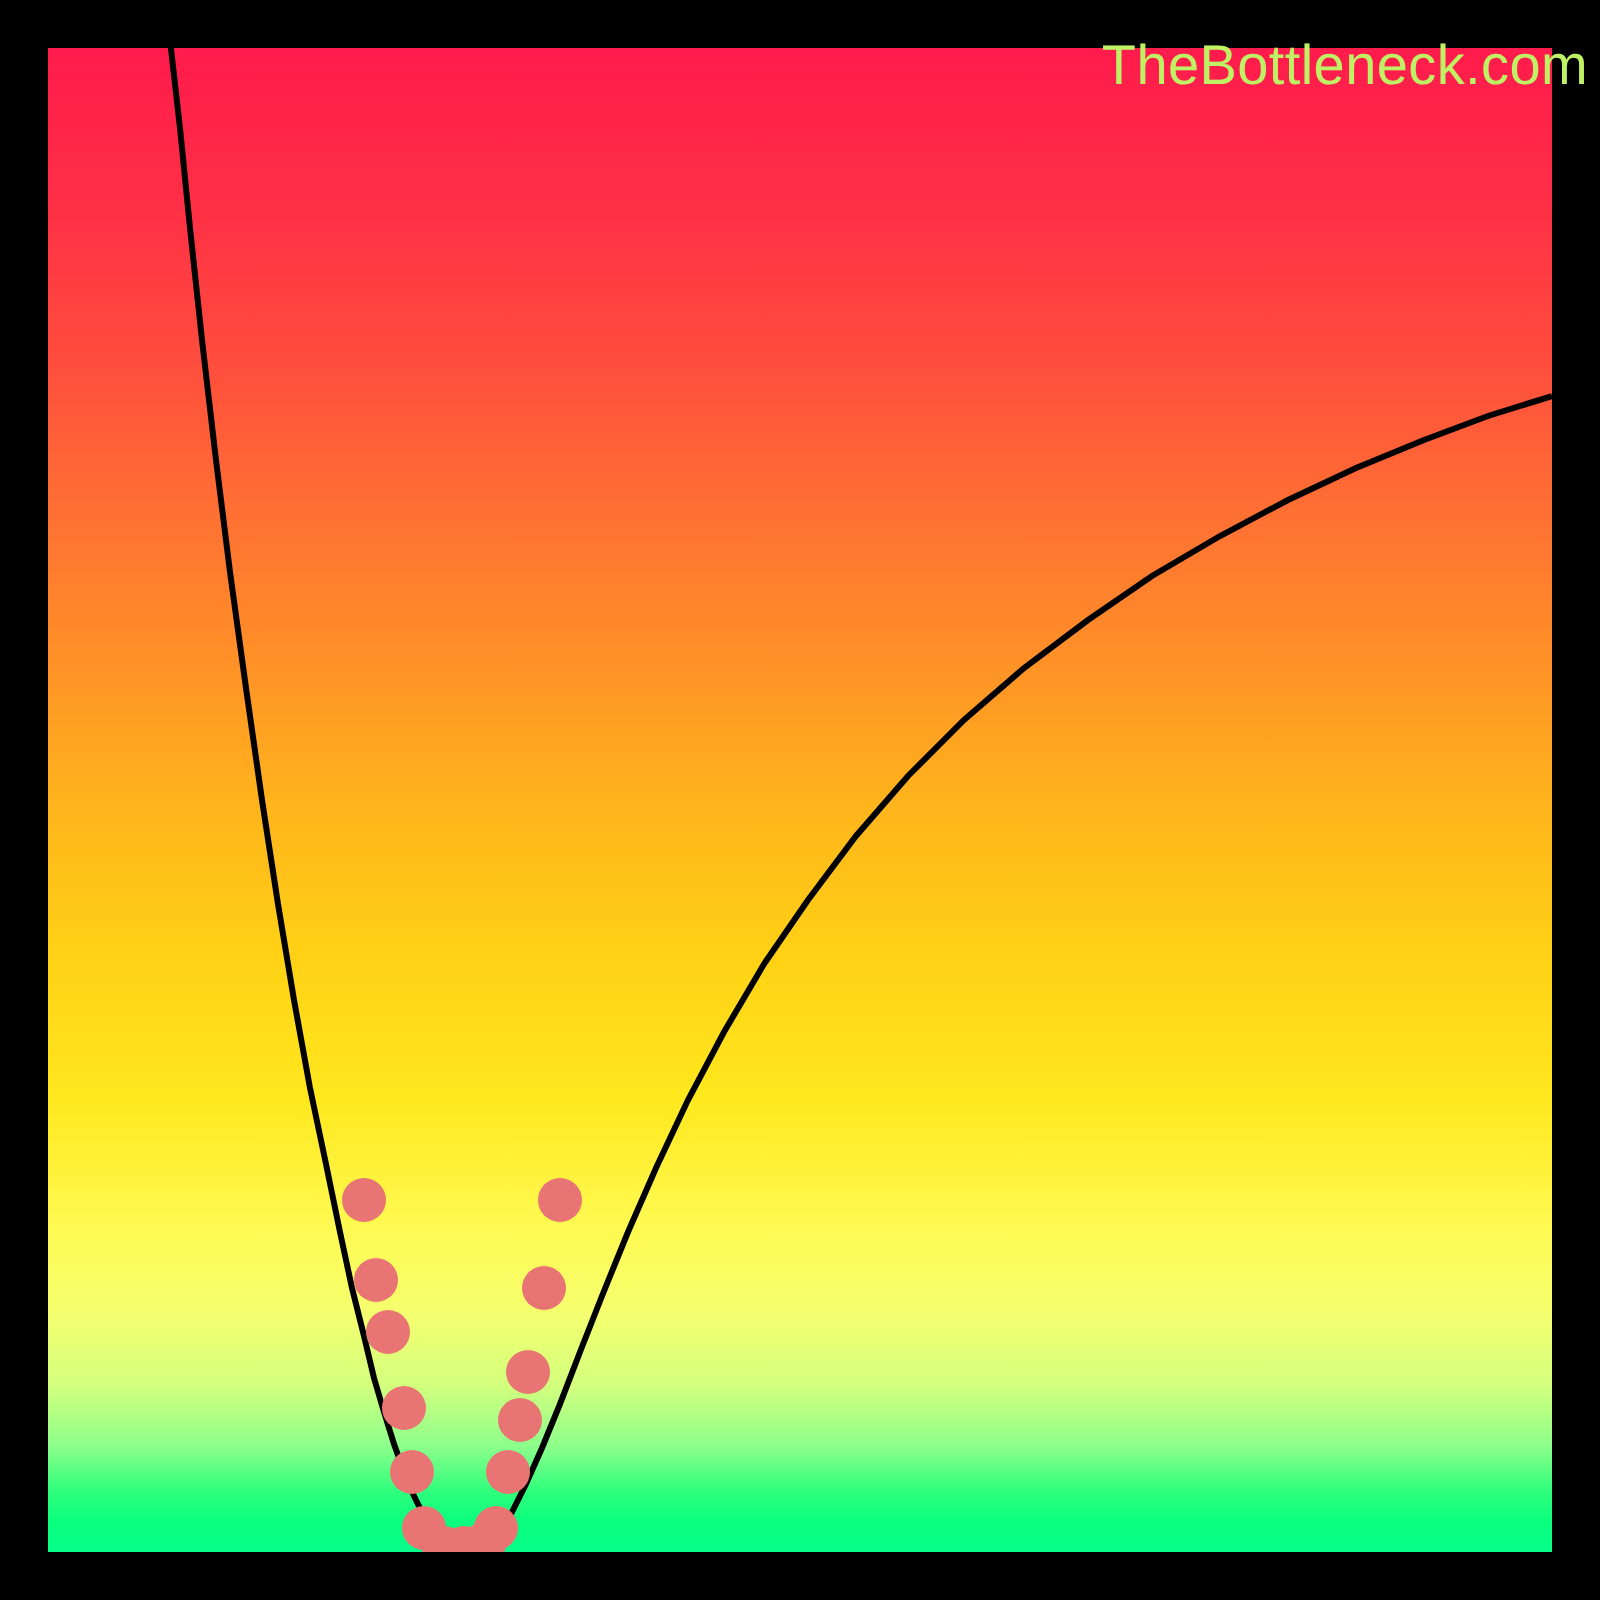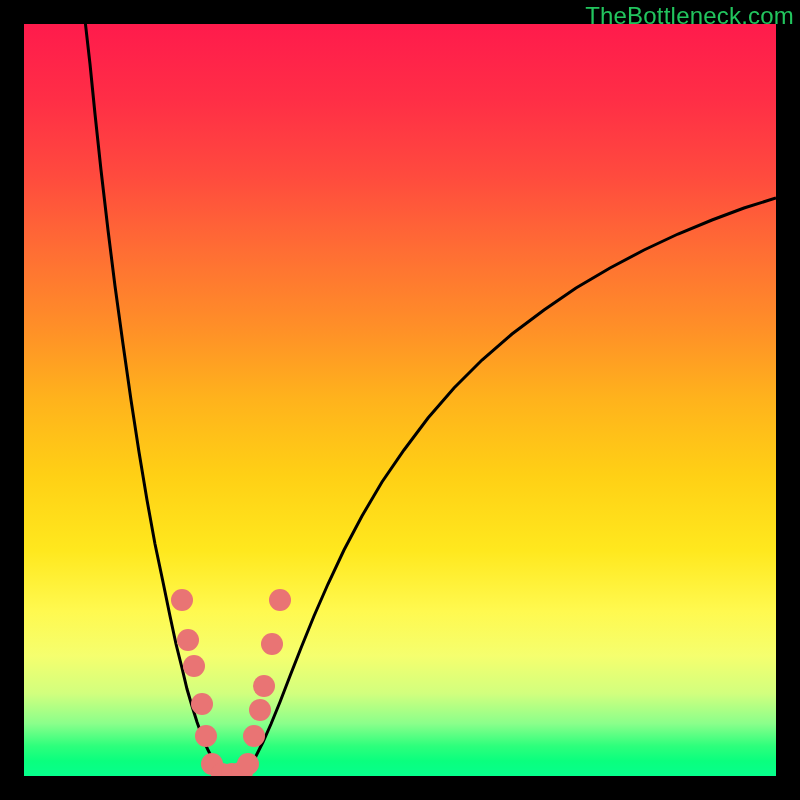--- a/index.html
+++ b/index.html
@@ -1,21 +1,21 @@
 <!DOCTYPE html>
 <html><head>
 <meta charset="utf-8">
 <style>
   html,body{margin:0;padding:0;width:800px;height:800px;background:#000;overflow:hidden;font-family:Arial,Helvetica,sans-serif}
   .frame{position:absolute;left:24px;top:24px;width:752px;height:752px;background:linear-gradient(to bottom,
     #ff1b4c 0%, #ff2e46 10%, #ff4a3e 20%, #ff6d34 30%, #ff8e28 40%, #ffb31c 50%,
     #ffd015 60%, #ffe81e 70%, #fff94f 78%, #f5ff6e 84%, #d2ff7e 89%, #8bff8b 93%,
     #2eff7c 96%, #0aff7e 98%, #06ff8c 100%)}
   .overlay{position:absolute;left:24px;top:24px;width:752px;height:752px}
-  .watermark{position:absolute;right:6px;top:2px;color:#22c55e;font-size:24px;font-weight:400;letter-spacing:.2px}
+  .watermark{position:absolute;right:6px;top:17px;color:#bef264;font-size:28px;font-weight:400;letter-spacing:.2px}
 </style>
 </head>
 <body>
 
 <div class="frame"></div>
 
 <svg class="overlay" viewBox="0 0 752 752">
   <g>
     <path id="curve-path" fill="none" stroke="#000" stroke-width="3" d="M61 -4 L66 40 L71 90 L77 146 L84 206 L91 262 L99 320 L107 376 L115 428 L123 476 L131 520 L139 558 L146 592 L152 620 L158 644 L163 665 L168 682 L173 698 L178 712 L183 724 L188 734 L192 742 L196 748 L200 751 L205 753 L210 753 L215 751 L220 748 L226 742 L232 732 L239 718 L247 700 L256 678 L266 652 L277 624 L290 592 L304 560 L320 526 L338 492 L358 458 L380 426 L404 394 L430 364 L458 336 L488 310 L520 286 L552 264 L586 244 L620 226 L654 210 L688 196 L720 184 L752 174 "></path>
   </g>

